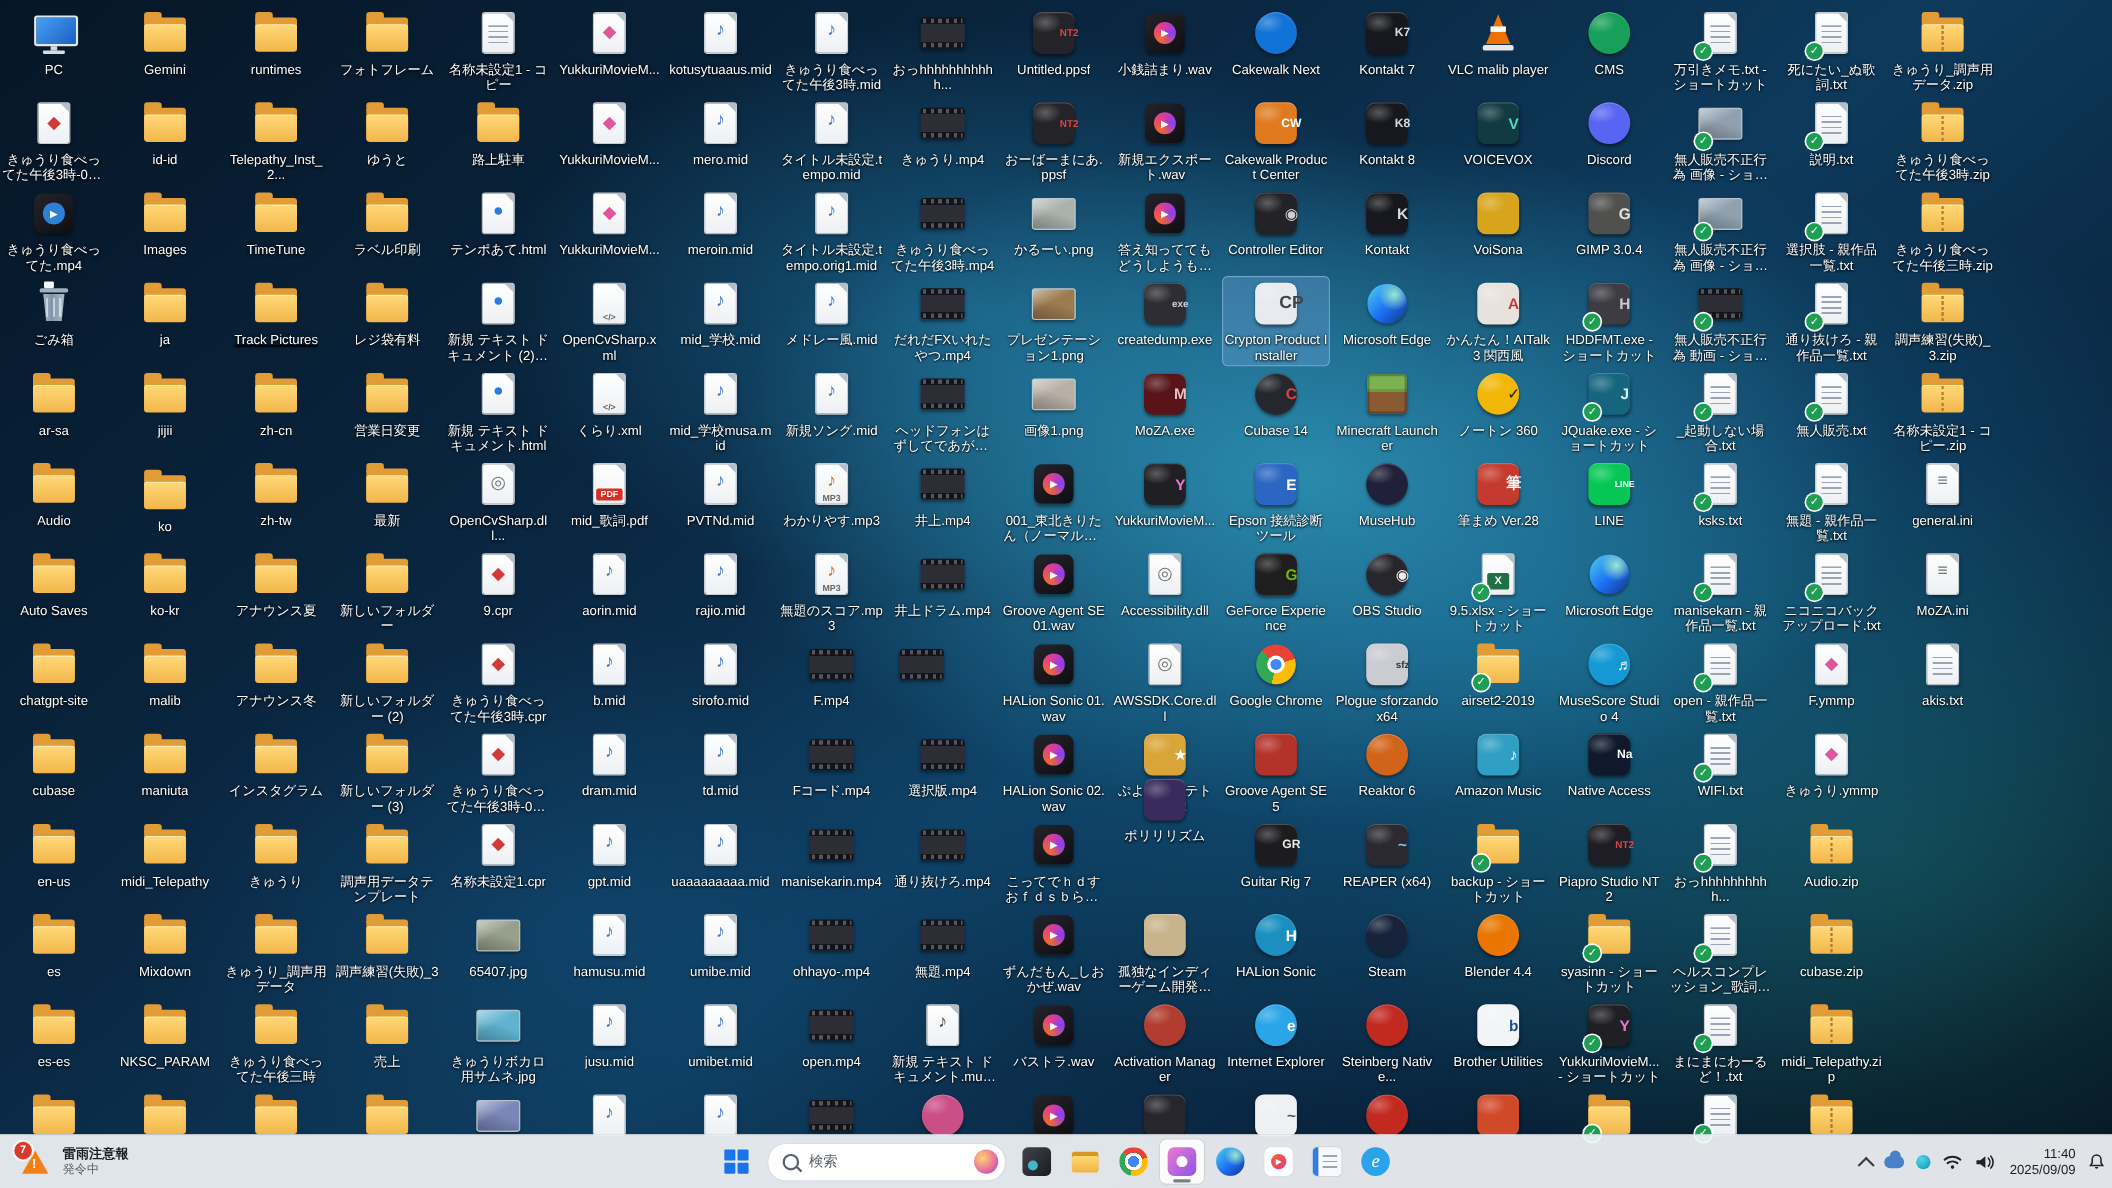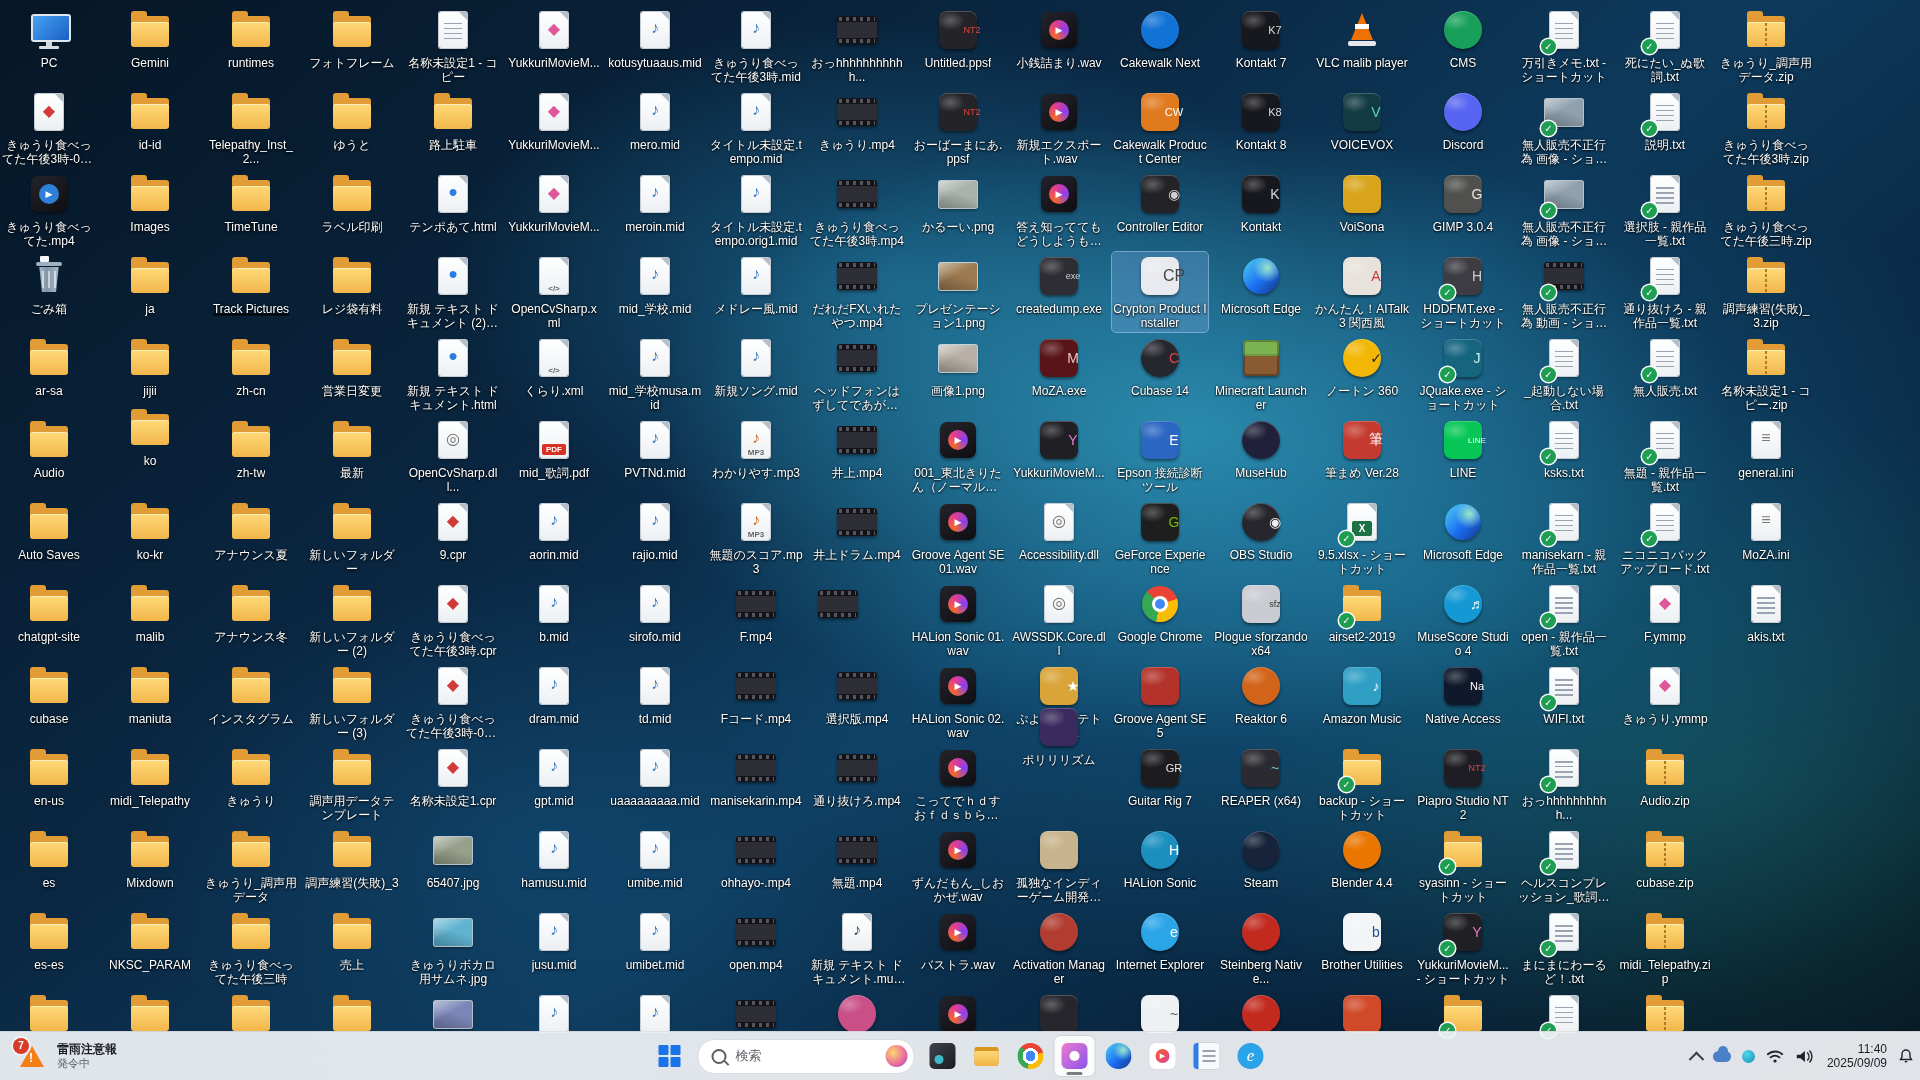--- a/index.html
+++ b/index.html
@@ -53,21 +53,21 @@
   .page::before{content:"";position:absolute;top:0;right:0;width:0;height:0;border-top:8px solid #b4bfca;border-left:8px solid transparent;}
   .lines{position:absolute;left:15px;top:17px;width:18px;height:17px;background:repeating-linear-gradient(#9aa4b2 0 1.5px,rgba(0,0,0,0) 1.5px 5px);}
   .fg{position:absolute;left:10px;top:13px;width:28px;text-align:center;font-size:16px;font-weight:bold;}
   .ext{position:absolute;left:10px;bottom:7px;width:28px;text-align:center;font-size:8px;font-weight:bold;color:#666;}
   .pdfext{background:#d93025;color:#fff;left:12px;width:24px;border-radius:2px;padding:1px 0;bottom:9px;}
   .xlsext{background:#1e7145;color:#fff;left:14px;width:20px;border-radius:2px;padding:2px 0;bottom:10px;font-size:10px;}
   
   .tile{position:absolute;left:5px;top:5px;width:38px;height:38px;border-radius:8px;background:var(--c,#666);box-shadow:inset 0 1px 0 rgba(255,255,255,.22),0 2px 3px rgba(0,0,0,.45);}
   .tile.round{border-radius:50%;}
   .tile::after{content:"";position:absolute;inset:0;border-radius:inherit;background:radial-gradient(24px 16px at 30% 25%,rgba(255,255,255,.28),rgba(255,255,255,0) 60%);}
-  .ag{position:absolute;inset:5px;display:flex;align-items:center;justify-content:center;color:var(--gc,#fff);font-weight:normal;margin-left:28px;}
+  .ag{position:absolute;inset:5px;display:flex;align-items:center;justify-content:center;color:var(--gc,#fff);font-weight:bold;margin-left:28px;}
   
   .chr{position:absolute;left:6px;top:6px;width:36px;height:36px;border-radius:50%;background:conic-gradient(from -45deg,#ea4335 0 33%,#fbbc05 33% 66%,#34a853 66% 100%);box-shadow:0 2px 3px rgba(0,0,0,.4);}
   .chrin{position:absolute;left:16px;top:16px;width:16px;height:16px;border-radius:50%;background:#fff;}
   .chrin::after{content:"";position:absolute;inset:3px;border-radius:50%;background:#4285f4;}
   .edg{position:absolute;left:6px;top:6px;width:36px;height:36px;border-radius:50%;
     background:radial-gradient(26px 26px at 68% 28%,#9be8c8,rgba(0,0,0,0) 55%),linear-gradient(135deg,#45c0f0 10%,#1b6ef3 55%,#1742a0 90%);box-shadow:0 2px 3px rgba(0,0,0,.4);}
   .mc{position:absolute;left:6px;top:6px;width:36px;height:36px;border-radius:4px;background:linear-gradient(#7cb351 0 38%,#6d9a43 38% 45%,#8a5a33 45%);box-shadow:inset 0 0 0 2px rgba(0,0,0,.25),0 2px 3px rgba(0,0,0,.4);}
   .cone{position:absolute;left:13px;top:7px;width:0;height:0;border-left:11px solid transparent;border-right:11px solid transparent;border-bottom:27px solid #ee7203;}
   .cone::after{content:"";position:absolute;left:-7px;top:11px;width:14px;height:5px;background:#fff;}
   .conebase{position:absolute;left:10px;top:35px;width:28px;height:5px;background:#e8e8ea;border-radius:2px;}
@@ -242,21 +242,21 @@
       </div>
       <div class="lbl">ja</div>
     </div>
     <div class="cell" style="left: 102px; top: 334px;">
       <div class="ic t-folder">
         <span class="fb"></span>
         <span class="ff"></span>
       </div>
       <div class="lbl">jijii</div>
     </div>
-    <div class="cell" style="left: 102px; top: 404px;">
+    <div class="cell" style="left: 102px; top: 422px;">
       <div class="ic t-folder">
         <span class="fb"></span>
         <span class="ff"></span>
       </div>
       <div class="lbl">ko</div>
     </div>
     <div class="cell" style="left: 102px; top: 498px;">
       <div class="ic t-folder">
         <span class="fb"></span>
         <span class="ff"></span>

